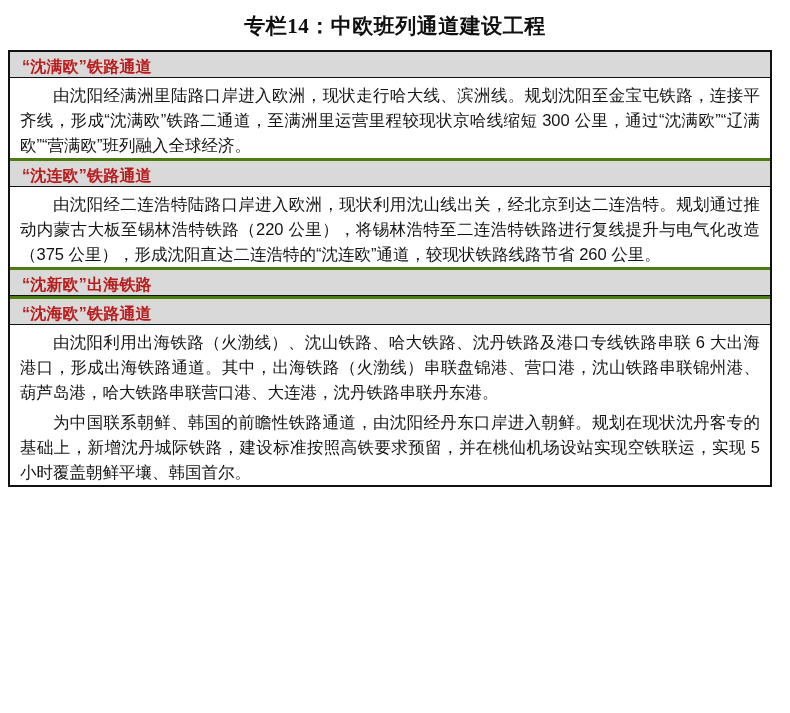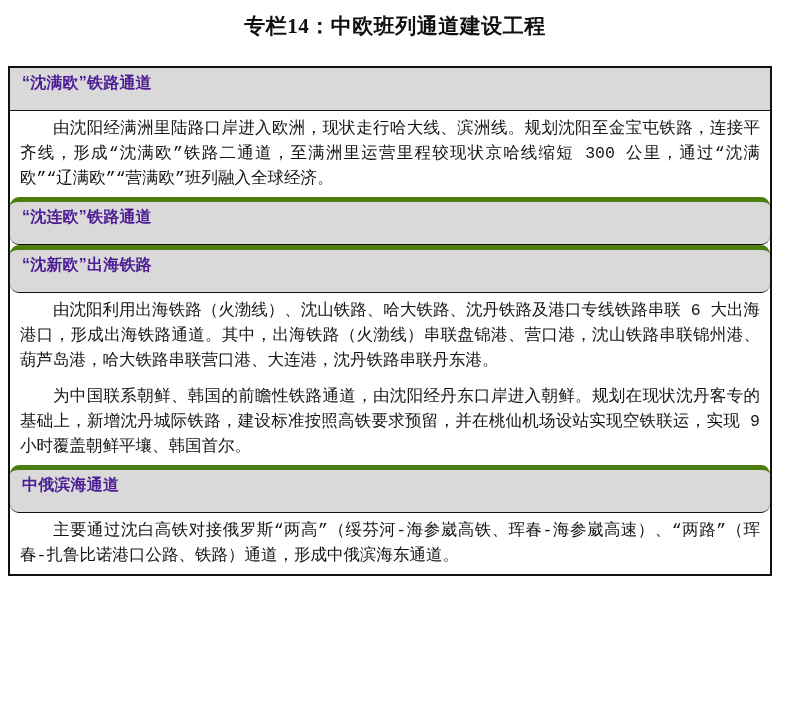--- a/index.html
+++ b/index.html
@@ -21,57 +21,56 @@
     background: #ffffff;
     box-sizing: border-box;
   }
   #doc-title {
     text-align: center;
     font-size: 21px;
     font-weight: 700;
     letter-spacing: 0.5px;
     line-height: 28px;
     padding-top: 12px;
-    padding-bottom: 26px;
+    padding-bottom: 10px;
     color: #101010;
     font-family: "Liberation Serif", "DejaVu Serif", serif;
   }
   #panel {
     margin: 0 18px 0 8px;
     border: 2px solid #111111;
     border-bottom-width: 2px;
     background: #ffffff;
     box-sizing: border-box;
   }
   .section {
     display: block;
   }
   .section-header {
     background: #d9d9d9;
     border-bottom: 1px solid #111111;
-    padding: 4px 0 17px 12px;
+    padding: 4px 0 0 12px;
     font-size: 16px;
     font-weight: 700;
     line-height: 21px;
-    color: #4c1d95;
+    color: #b91c1c;
     font-family: "Liberation Sans", "DejaVu Sans", sans-serif;
     letter-spacing: 0.2px;
   }
   .section:not(:first-child) > .section-header {
-    border-top: 5px solid #4d7c0f;
-    border-radius: 9px;
+    border-top: 3px solid #4d7c0f;
   }
   .section-body {
-    padding: 5px 10px 6px 10px;
+    padding: 5px 10px 0 10px;
     font-size: 16.5px;
     line-height: 25px;
     text-align: justify;
     text-justify: inter-ideograph;
     color: #131313;
-    font-family: Liberation Mono, monospace;
+    font-family: Liberation Sans, sans-serif;
   }
   .section-body p {
     margin: 0;
     text-indent: 2em;
   }
 </style>
 </head>
 <body>
 
 <div id="page">
@@ -82,39 +81,37 @@
 
     <div class="section">
       <div class="section-header">“沈满欧”铁路通道</div>
       <div class="section-body">
         <p>由沈阳经满洲里陆路口岸进入欧洲，现状走行哈大线、滨洲线。规划沈阳至金宝屯铁路，连接平齐线，形成“沈满欧”铁路二通道，至满洲里运营里程较现状京哈线缩短 300 公里，通过“沈满欧”“辽满欧”“营满欧”班列融入全球经济。</p>
       </div>
     </div>
 
     <div class="section">
       <div class="section-header">“沈连欧”铁路通道</div>
+      <div class="section-body">
+        <p>由沈阳经二连浩特陆路口岸进入欧洲，现状利用沈山线出关，经北京到达二连浩特。规划通过推动内蒙古大板至锡林浩特铁路（220 公里），将锡林浩特至二连浩特铁路进行复线提升与电气化改造（375 公里），形成沈阳直达二连浩特的“沈连欧”通道，较现状铁路线路节省 260 公里。</p>
+      </div>
     </div>
 
     <div class="section">
       <div class="section-header">“沈新欧”出海铁路</div>
     </div>
 
     <div class="section">
+      <div class="section-header">“沈海欧”铁路通道</div>
       <div class="section-body">
         <p>由沈阳利用出海铁路（火渤线）、沈山铁路、哈大铁路、沈丹铁路及港口专线铁路串联 6 大出海港口，形成出海铁路通道。其中，出海铁路（火渤线）串联盘锦港、营口港，沈山铁路串联锦州港、葫芦岛港，哈大铁路串联营口港、大连港，沈丹铁路串联丹东港。</p>
       </div>
     </div>
 
     <div class="section">
       <div class="section-body">
-        <p>为中国联系朝鲜、韩国的前瞻性铁路通道，由沈阳经丹东口岸进入朝鲜。规划在现状沈丹客专的基础上，新增沈丹城际铁路，建设标准按照高铁要求预留，并在桃仙机场设站实现空铁联运，实现 9 小时覆盖朝鲜平壤、韩国首尔。</p>
+        <p>为中国联系朝鲜、韩国的前瞻性铁路通道，由沈阳经丹东口岸进入朝鲜。规划在现状沈丹客专的基础上，新增沈丹城际铁路，建设标准按照高铁要求预留，并在桃仙机场设站实现空铁联运，实现 5 小时覆盖朝鲜平壤、韩国首尔。</p>
       </div>
     </div>
 
-    <div class="section">
-      <div class="section-header">中俄滨海通道</div>
-      <div class="section-body">
-        <p>主要通过沈白高铁对接俄罗斯“两高”（绥芬河-海参崴高铁、珲春-海参崴高速）、“两路”（珲春-扎鲁比诺港口公路、铁路）通道，形成中俄滨海东通道。</p>
-      </div>
-    </div>
 
   </div>
 </div>
 
 </body></html>

